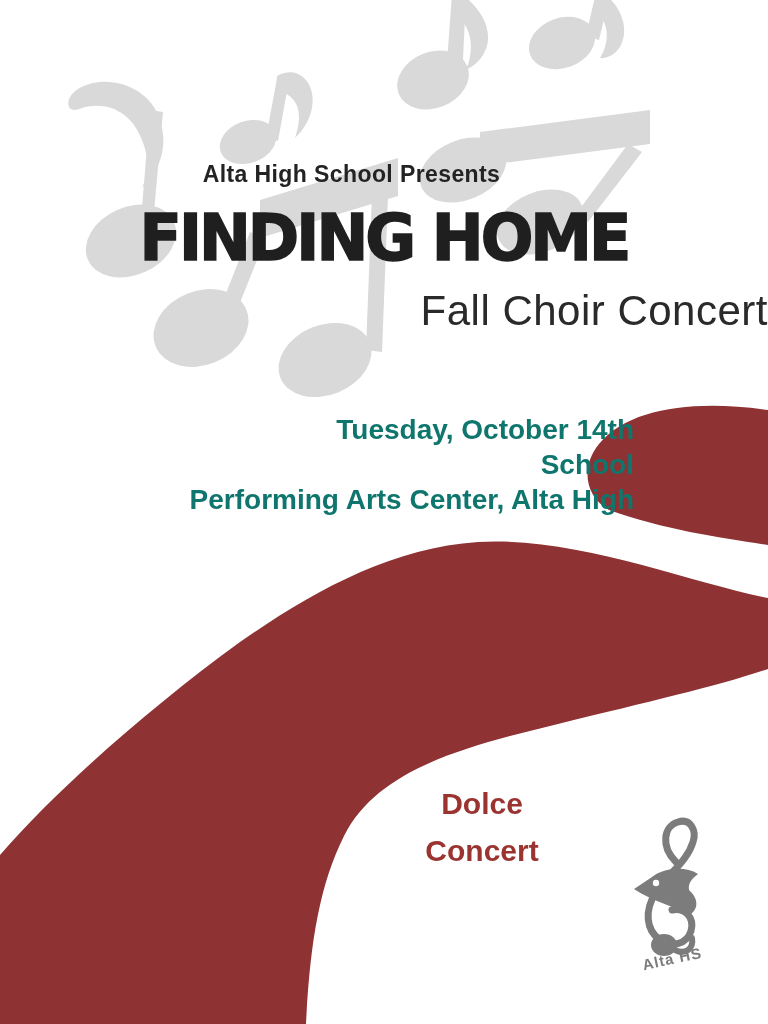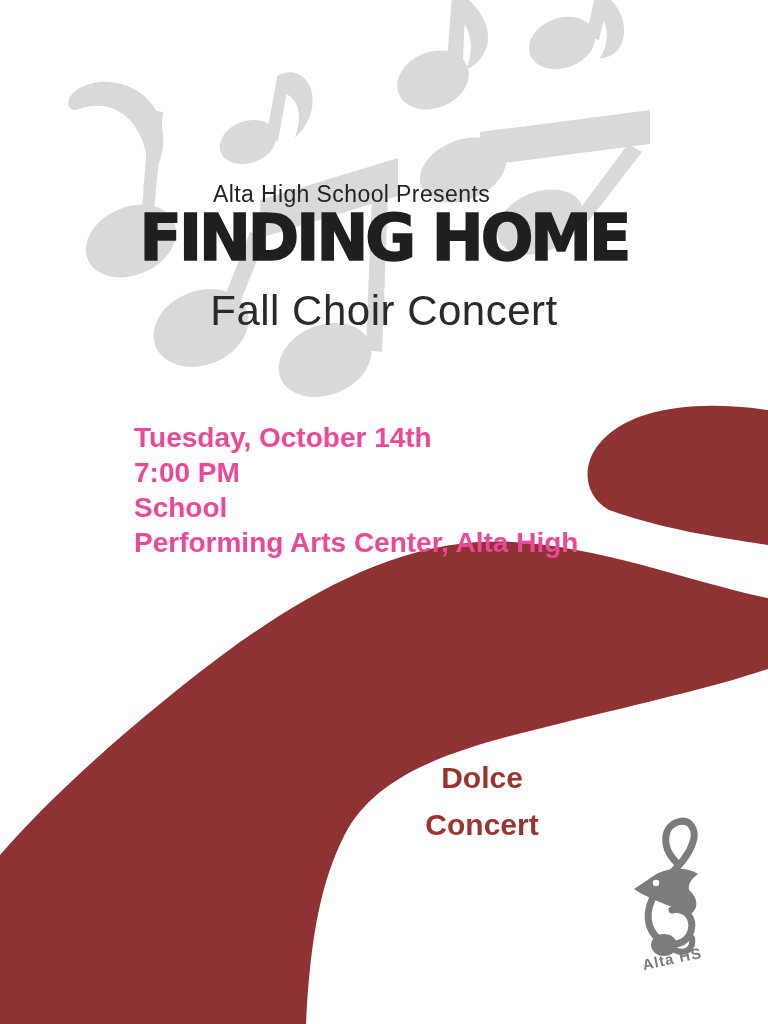--- a/index.html
+++ b/index.html
@@ -9,46 +9,46 @@
     background:#ffffff;
     overflow:hidden;
     font-family:"Liberation Sans", sans-serif;
   }
   .bg-svg{
     position:absolute;left:0;top:0;width:768px;height:1024px;z-index:0;
   }
   .presents{
     position:absolute;top:161px;left:0;width:703px;
     text-align:center;
-    font-size:23px;font-weight:400;letter-spacing:.4px;
-    color:#232323;z-index:2;margin-top:20px;
+    font-size:23px;font-weight:700;letter-spacing:.4px;
+    color:#232323;z-index:2;
   }
   .title{
     position:absolute;top:200px;left:0;width:768px;margin:0;
     text-align:center;
     font-family:"DejaVu Sans", sans-serif;
     font-size:62px;font-weight:800;letter-spacing:-3px;
     color:#1f1f1f;z-index:2;
     transform:scaleY(1.04);transform-origin:top center;
     -webkit-text-stroke:1.5px #1f1f1f;
   }
   .subtitle{
     position:absolute;top:287px;left:0;width:768px;
-    text-align:center;
+    text-align:right;
     font-size:42px;font-weight:400;letter-spacing:.5px;
     color:#2a2a2a;z-index:2;
   }
   .event{
     position:absolute;top:412px;left:134px;width:500px;
-    text-align:left;
+    text-align:right;
     font-size:28px;font-weight:700;line-height:35px;
-    color:#ec4899;z-index:2;margin-top:8px;
+    color:#0f766e;z-index:2;
   }
   .choirs{
-    position:absolute;top:754px;left:352px;width:260px;
+    position:absolute;top:780px;left:352px;width:260px;
     text-align:center;z-index:2;
   }
   .choir-name{
     font-size:30px;font-weight:700;line-height:47px;
     color:#9b3431;
   }
   .logo{
     position:absolute;left:612px;top:804px;width:120px;height:190px;z-index:2;
   }
   .logo svg{position:absolute;left:0;top:0;}
@@ -130,21 +130,20 @@
   </svg>
 
   <div class="presents">Alta High School Presents</div>
 
   <h1 class="title">FINDING HOME</h1>
 
   <div class="subtitle">Fall Choir Concert</div>
 
   <div class="event">
     <div>Tuesday, October 14th</div>
-    <div>7:00 PM</div>
     <div>School</div>
     <div>Performing Arts Center, Alta High</div>
   </div>
 
   <div class="choirs">
     <div class="choir-name">Dolce</div>
     <div class="choir-name">Concert</div>
   </div>
 
   <div class="logo">

